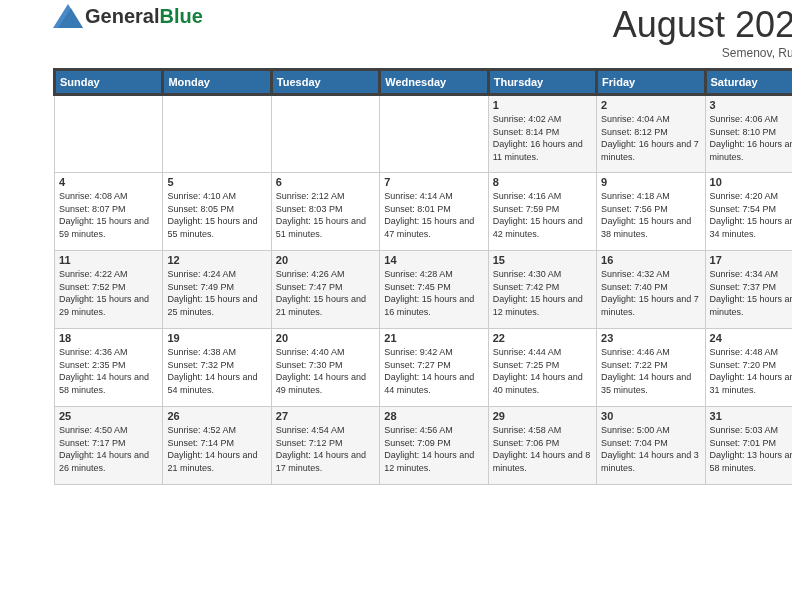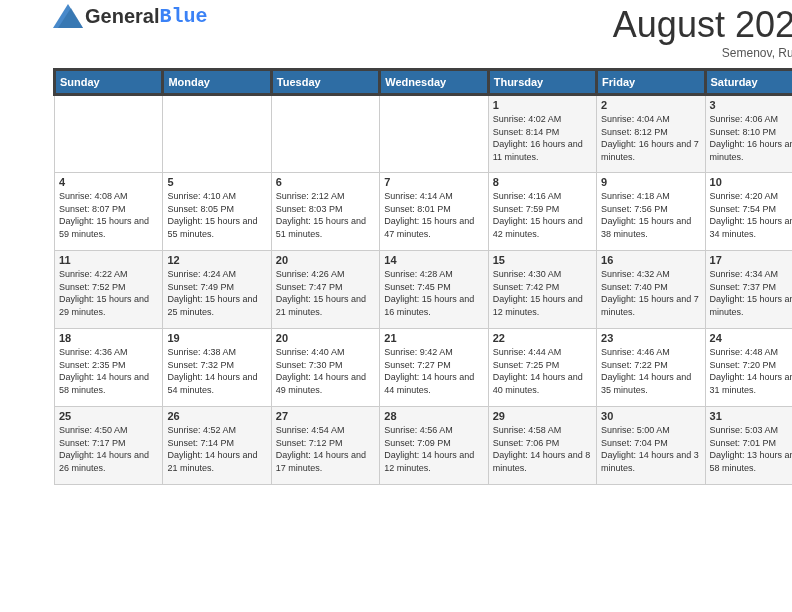--- a/index.html
+++ b/index.html
@@ -30,22 +30,21 @@
     .logo-text {
       display: flex;
       align-items: center;
       font-size: 20px;
       font-weight: bold;
     }
     .logo-general {
       color: #333;
     }
     .logo-blue {
-      color: #3b82f6;
-      font-family: Liberation Mono, monospace;
+      color: #15803d;
     }
     .logo-icon {
       width: 30px;
       height: 24px;
       margin-right: 2px;
     }
     .title-area {
       text-align: right;
     }
     .month-year {

